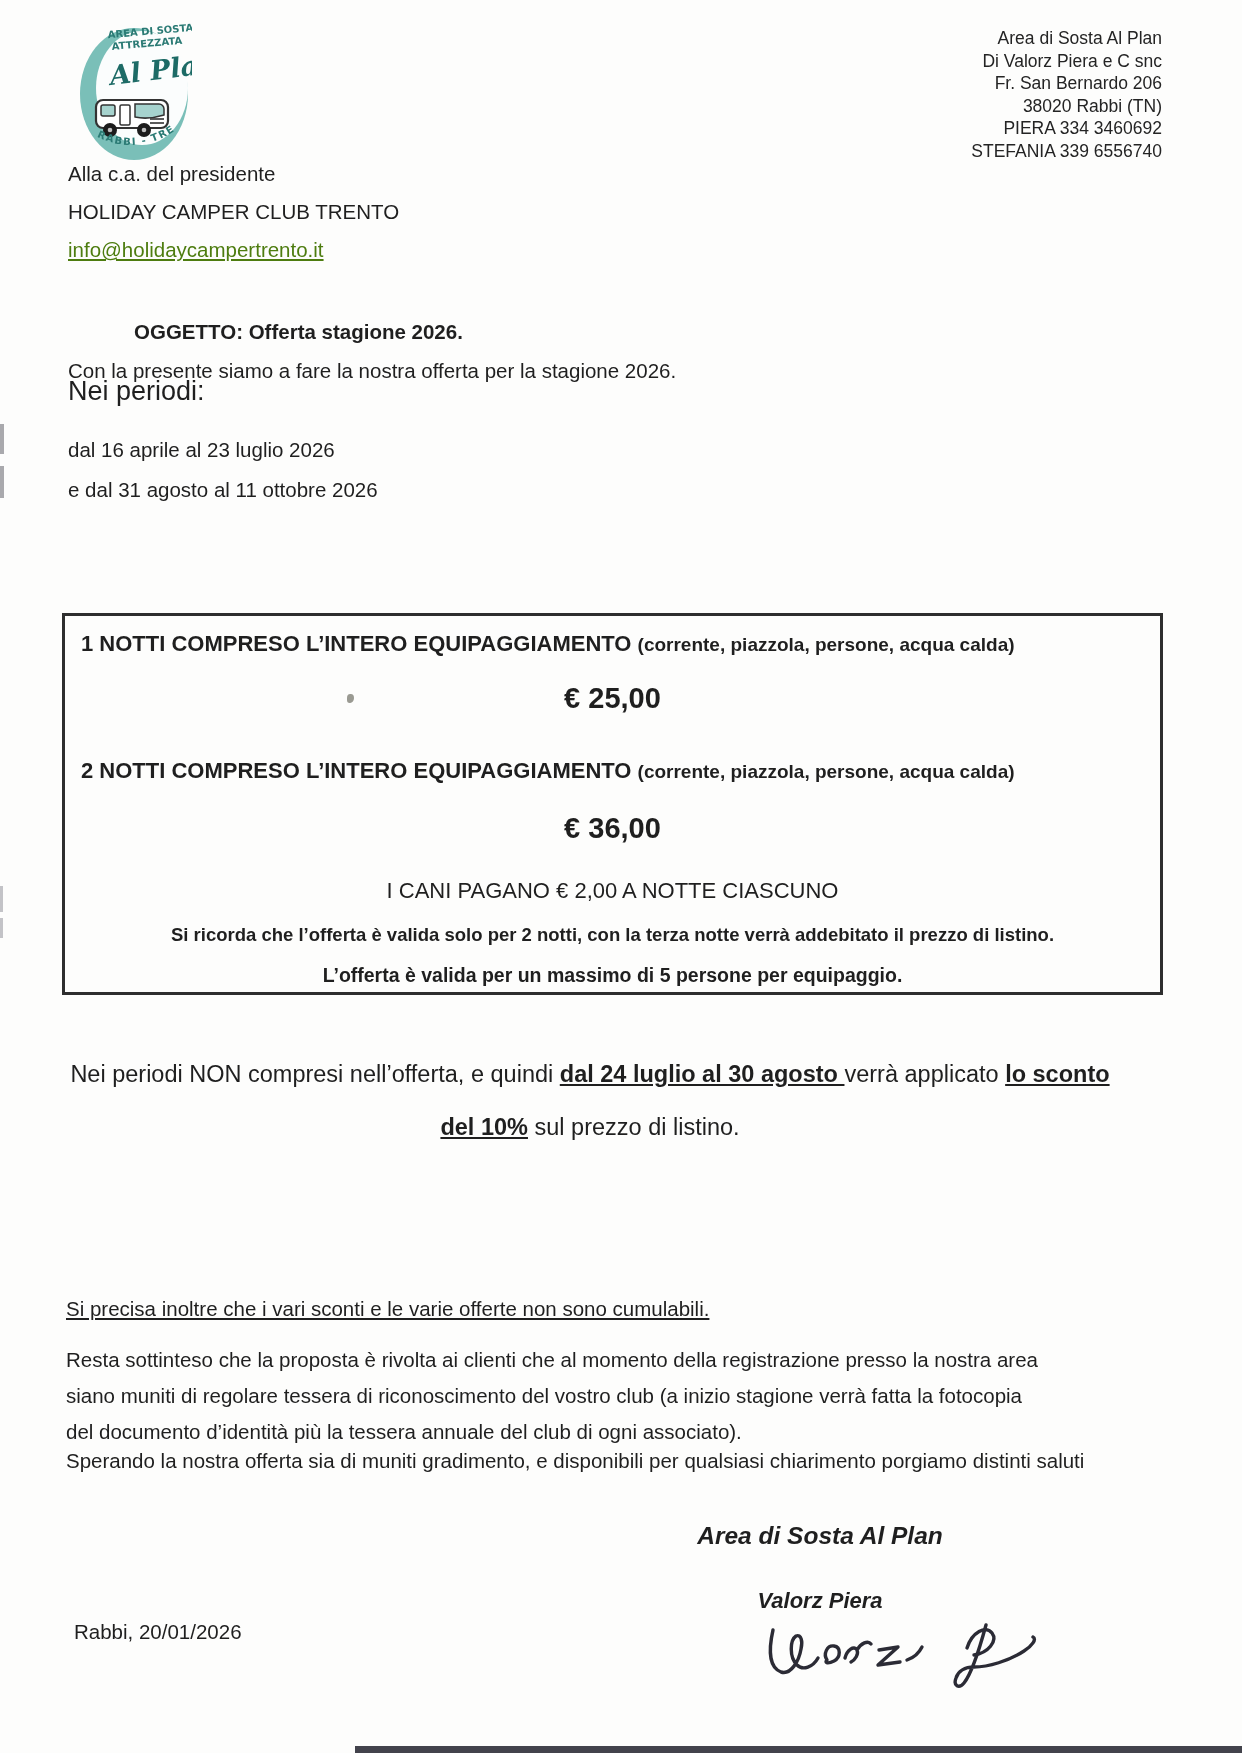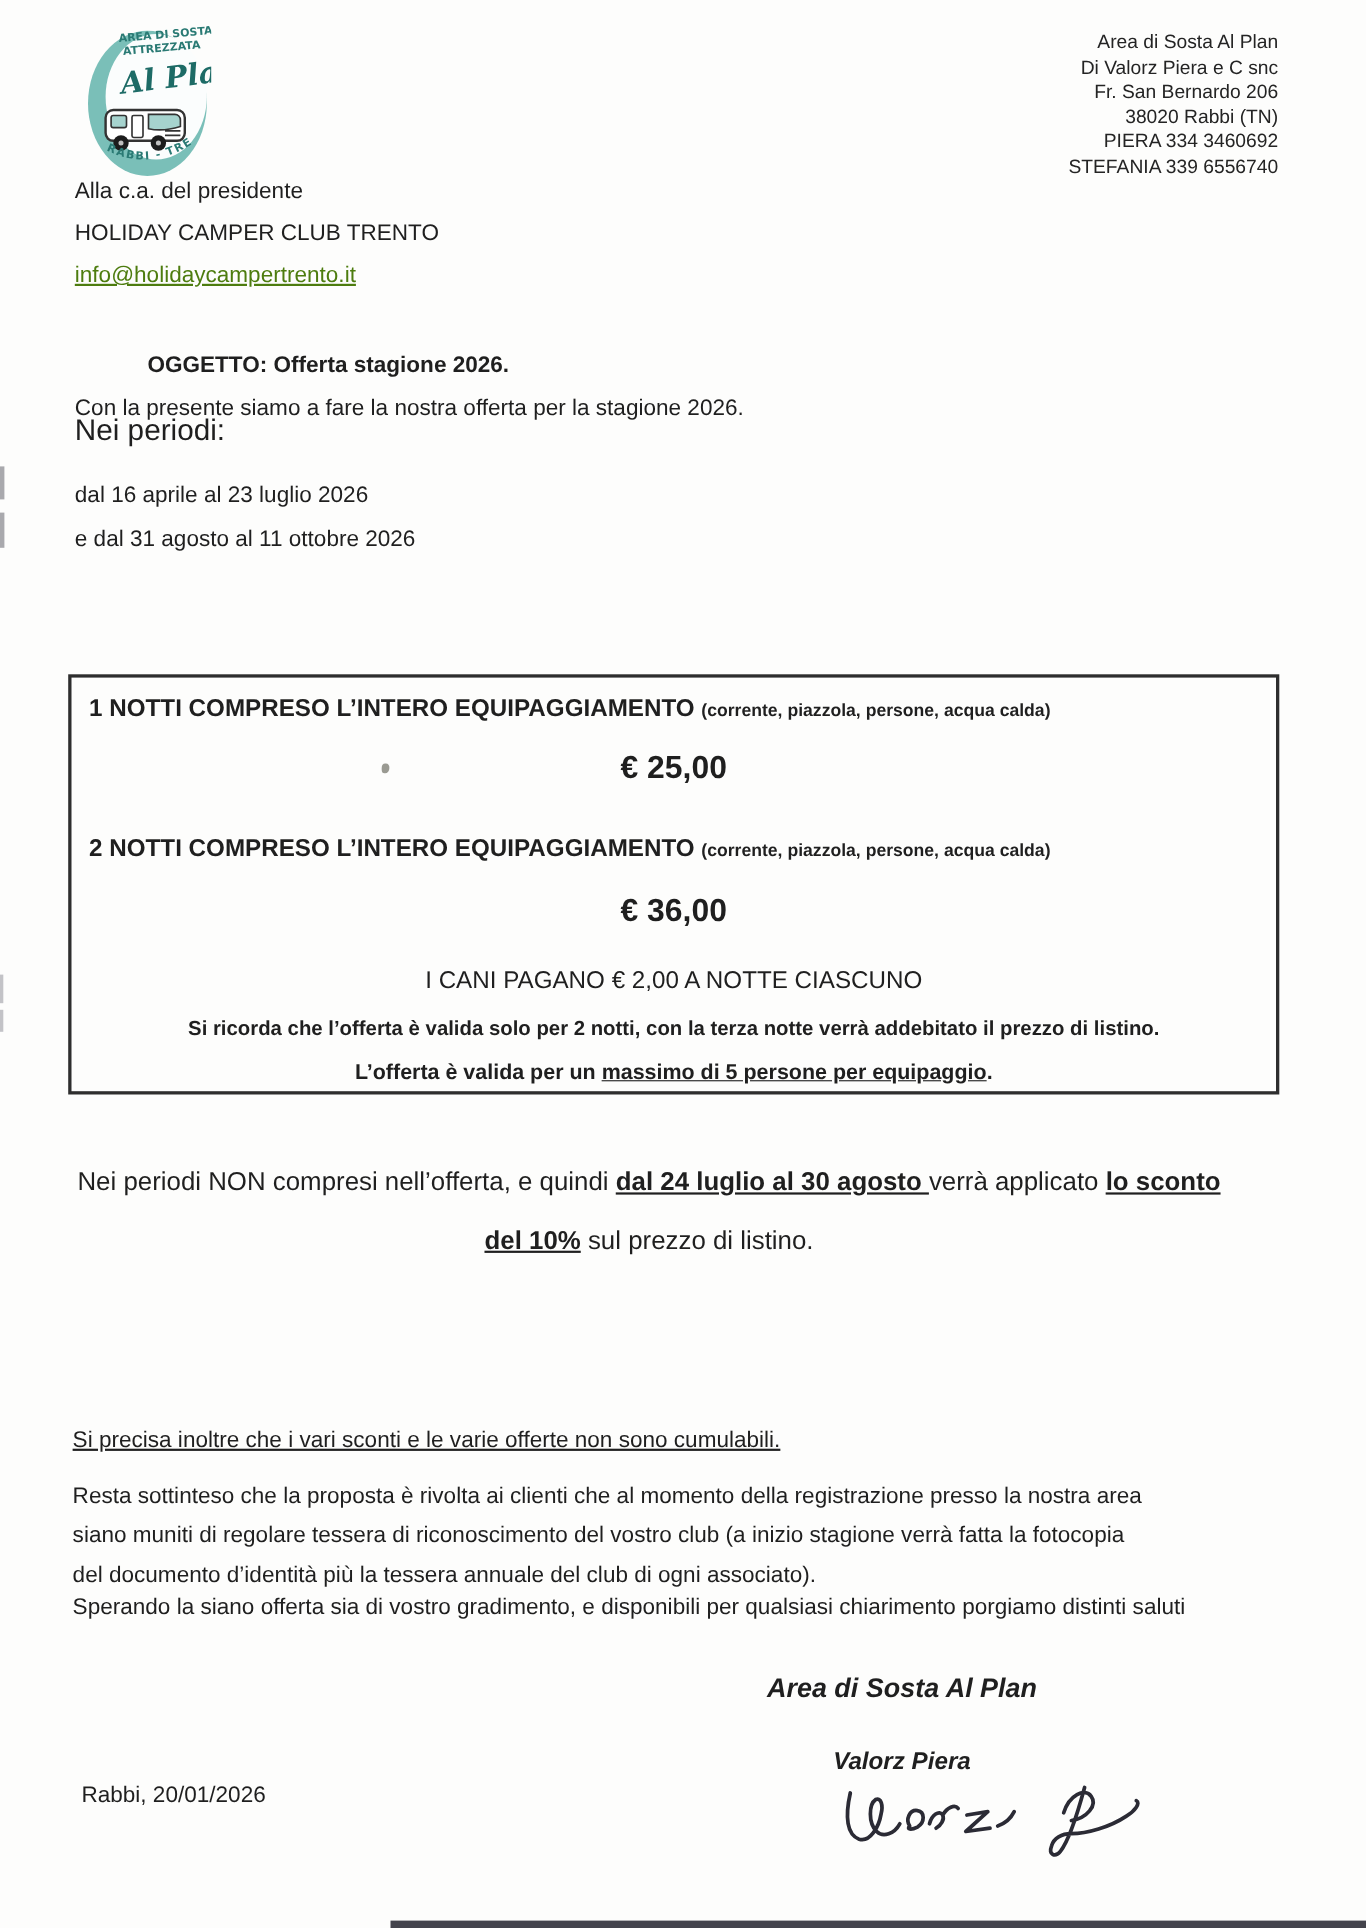--- a/index.html
+++ b/index.html
@@ -25,27 +25,27 @@
   
   .subject{left:134px;top:320px;font-size:20.5px;font-weight:bold;}
   .intro{left:68px;top:359px;font-size:20.5px;}
   .plabel{left:68px;top:376px;font-size:27px;}
   .p1{left:68px;top:438px;font-size:20.5px;}
   .p2{left:68px;top:478px;font-size:20.5px;}
   
   .box{left:62px;top:613px;width:1095px;height:376px;border:3px solid #2e2e2e;background:transparent;}
   .b-row1{position:absolute;left:16px;top:15px;font-weight:bold;font-size:22px;white-space:nowrap;}
   .b-row2{position:absolute;left:16px;top:142px;font-weight:bold;font-size:22px;white-space:nowrap;}
-  .paren{font-size:16px;text-align:right;}
+  .paren{font-size:19px;text-align:right;}
   .b-price1{position:absolute;left:0;top:66px;width:100%;text-align:center;font-weight:bold;font-size:29px;}
   .b-price2{position:absolute;left:0;top:196px;width:100%;text-align:center;font-weight:bold;font-size:29px;}
   .b-dogs{position:absolute;left:0;top:262px;width:100%;text-align:center;font-weight:normal;font-size:22px;}
   .b-note1{position:absolute;left:0;top:308px;width:100%;text-align:center;font-weight:bold;font-size:18.5px;}
   .b-note2{position:absolute;left:0;top:348px;width:100%;text-align:center;font-weight:bold;font-size:19.5px;}
-  .u{text-decoration:underline;}
+  .u{}
   
   .discount{left:60px;top:1048px;width:1060px;text-align:center;font-size:23.5px;line-height:53px;}
   .discount .bu{font-weight:bold;text-decoration:underline;}
   
   .departure{left:66px;top:1198px;width:932px;font-size:20.5px;font-weight:bold;line-height:37px;text-decoration:underline;}
   .nocum{left:66px;top:1297px;font-size:20.5px;text-decoration:underline;}
   .membership{left:66px;top:1342px;width:988px;font-size:20.5px;line-height:36px;}
   .closing{left:66px;top:1449px;font-size:20.5px;}
   
   .sig-company{left:610px;top:1522px;width:420px;text-align:center;font-size:24.5px;font-weight:bold;font-style:italic;}
@@ -126,21 +126,21 @@
       <span>L’offerta è valida per un </span><span class="u">massimo di 5 persone per equipaggio</span><span>.</span>
     </div>
   </div>
 
   <div class="abs discount">
     <span>Nei periodi NON compresi nell’offerta, e quindi </span><span class="bu">dal 24 luglio al 30 agosto </span><span>verrà applicato </span><span class="bu">lo sconto del 10%</span><span> sul prezzo di listino.</span>
   </div>
 
   <div class="abs nocum">Si precisa inoltre che i vari sconti e le varie offerte non sono cumulabili.</div>
   <div class="abs membership">Resta sottinteso che la proposta è rivolta ai clienti che al momento della registrazione presso la nostra area siano muniti di regolare tessera di riconoscimento del vostro club (a inizio stagione verrà fatta la fotocopia del documento d’identità più la tessera annuale del club di ogni associato).</div>
-  <div class="abs closing">Sperando la siano offerta sia di vostro gradimento, e disponibili per qualsiasi chiarimento porgiamo distinti saluti</div>
+  <div class="abs closing">Sperando la nostra offerta sia di muniti gradimento, e disponibili per qualsiasi chiarimento porgiamo distinti saluti</div>
 
   <div class="abs sig-company">Area di Sosta Al Plan</div>
   <div class="abs sig-person">Valorz Piera</div>
   <svg class="abs sig-scribble" viewBox="0 0 330 100" xmlns="http://www.w3.org/2000/svg">
     <g fill="none" stroke="#2b2b35" stroke-width="3.4" stroke-linecap="round" stroke-linejoin="round">
       <path d="M18,22 C13,44 15,60 26,64 C36,67 44,53 46,41 C48,33 46,26 41,28 C35,32 34,49 42,57 C48,63 58,59 63,50"></path>
       <path d="M72,52 C68,46 72,37 79,38 C86,39 86,49 79,53 C73,56 69,55 72,52 Z"></path>
       <path d="M90,50 C92,42 99,37 102,42 C104,46 100,52 96,54 M102,42 C106,35 113,32 116,36"></path>
       <path d="M124,42 L143,39 L123,57 L145,54"></path>
       <path d="M152,52 C158,50 164,45 167,39"></path>

